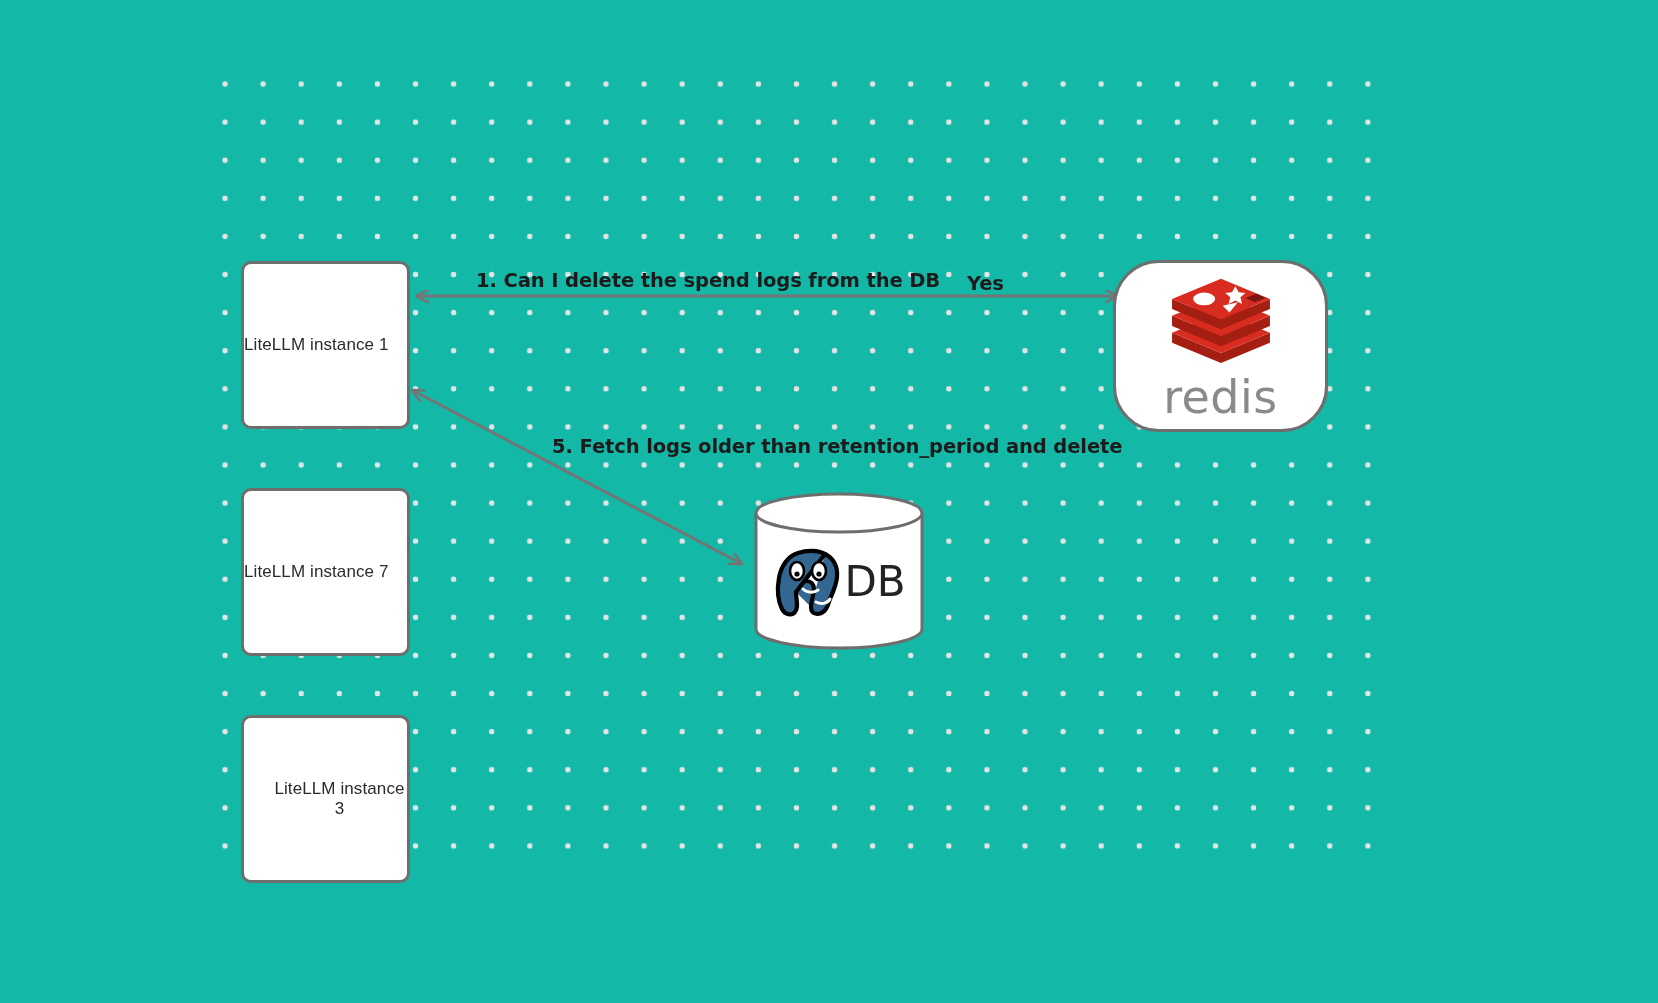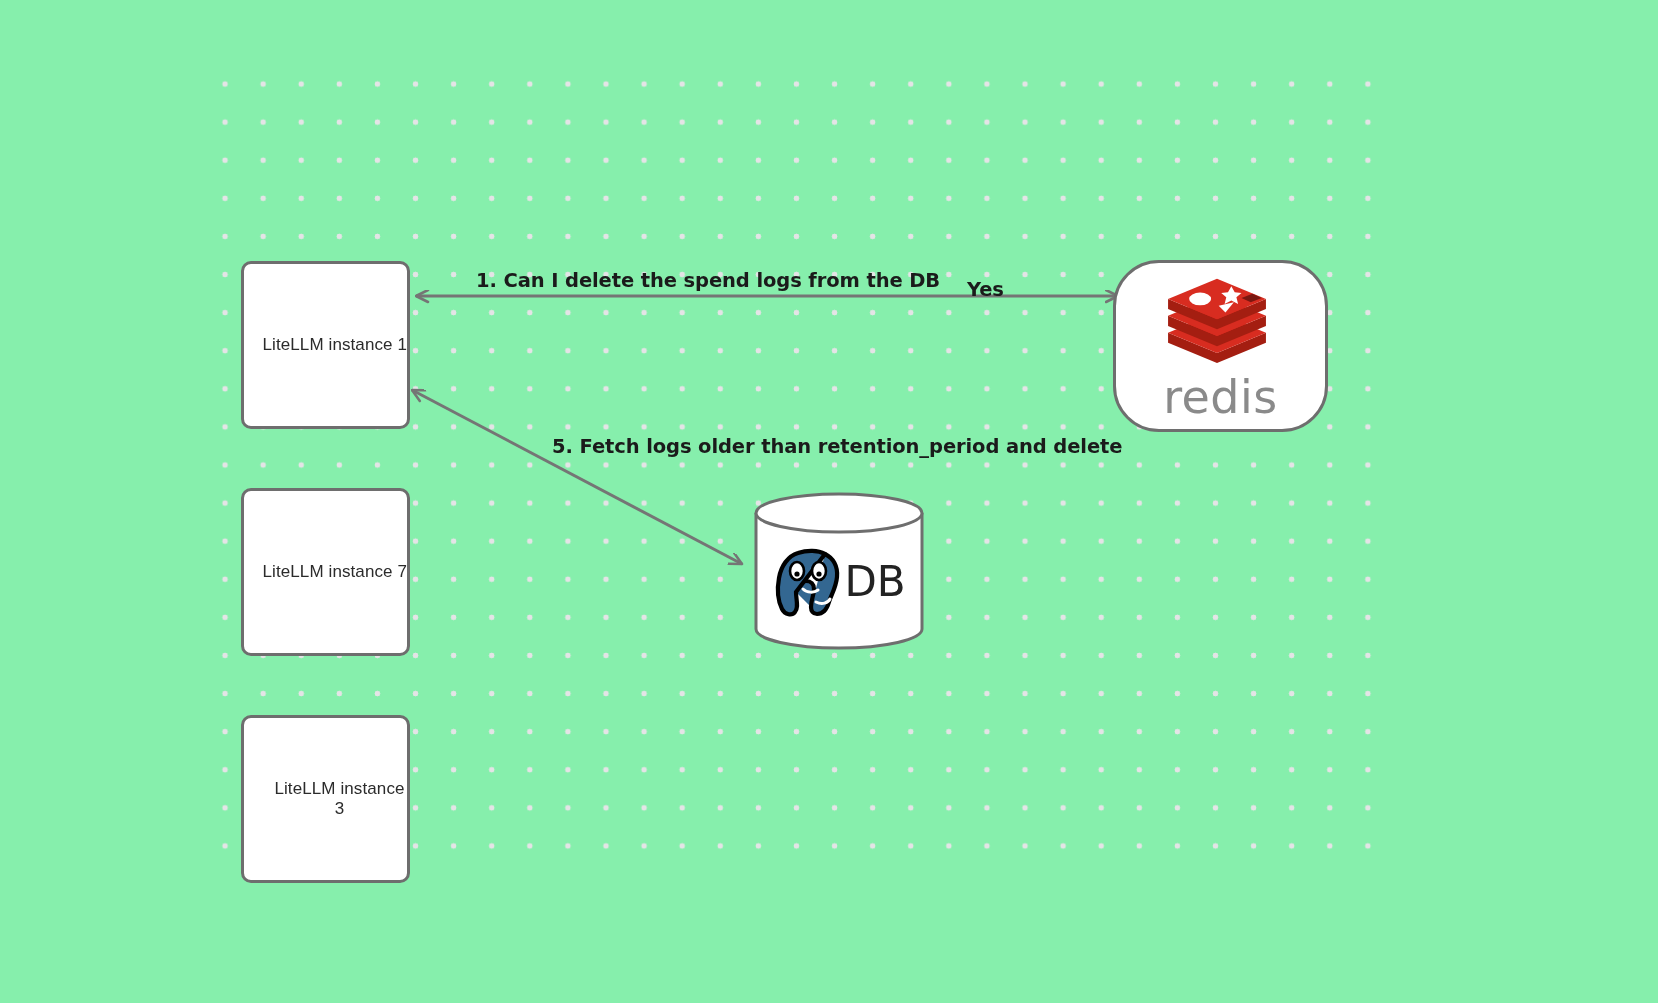--- a/index.html
+++ b/index.html
@@ -4,21 +4,21 @@
 <style>
   html, body {
     margin: 0;
     padding: 0;
     background: #f7f7f7;
   }
   #canvas {
     position: relative;
     width: 1658px;
     height: 1003px;
-    background-color: #86efac;
+    background-color: #14b8a6;
     overflow: hidden;
     font-family: "Liberation Sans", sans-serif;
   }
   #dotgrid {
     position: absolute;
     left: 206px;
     top: 65px;
     width: 1170px;
     height: 790px;
     background-image: radial-gradient(circle, #e4e4e6 2.6px, rgba(228,228,230,0) 3.1px);
@@ -27,21 +27,21 @@
     pointer-events: none;
   }
   .node-box {
     position: absolute;
     background: #ffffff;
     border: 3px solid #6e6e6e;
     border-radius: 10px;
     box-sizing: border-box;
     display: flex;
     align-items: center;
-    justify-content: flex-end;
+    justify-content: flex-start;
   }
   .node-label {
     font-size: 17px;
     color: #2b2b2b;
     font-family: "Liberation Sans", sans-serif;
     letter-spacing: 0.1px;
     text-align: center;
     line-height: 1.2;
   }
   #redis-node {
@@ -55,20 +55,21 @@
     border-radius: 46px;
     box-sizing: border-box;
     display: flex;
     flex-direction: column;
     align-items: center;
     justify-content: center;
   }
   #redis-logo-wrap {
     display: flex;
     flex-direction: column;
+    align-items: center;
     justify-content: center;
     gap: 2px;
   }
   .redis-word {
     font-size: 46px;
     color: #8a8a8a;
     font-family: "DejaVu Sans", sans-serif;
     font-weight: 400;
     letter-spacing: 0.5px;
     line-height: 1;
@@ -135,21 +136,21 @@
       </marker>
     </defs>
 
     <line x1="416" y1="296" x2="1118" y2="296" stroke="#757575" stroke-width="3" marker-start="url(#arrow-left)" marker-end="url(#arrow-right)"></line>
 
     <line x1="412" y1="390" x2="742" y2="564" stroke="#757575" stroke-width="3" marker-start="url(#arrow-left)" marker-end="url(#arrow-right)"></line>
   </svg>
 
   <div class="edge-label" style="left:476px; top:269px;">1. Can I delete the spend logs from the DB</div>
 
-  <div class="edge-label" style="left:967px; top:278px;">Yes</div>
+  <div class="edge-label" style="left:967px; top:272px;">Yes</div>
 
   <div class="edge-label" style="left:552px; top:435px;">5. Fetch logs older than retention_period and delete</div>
 
   <div class="node-box" style="left:241px; top:261px; width:169px; height:168px;">
     <span class="node-label">LiteLLM instance 1</span>
   </div>
 
   <div class="node-box" style="left:241px; top:488px; width:169px; height:168px;">
     <span class="node-label">LiteLLM instance 7</span>
   </div>

